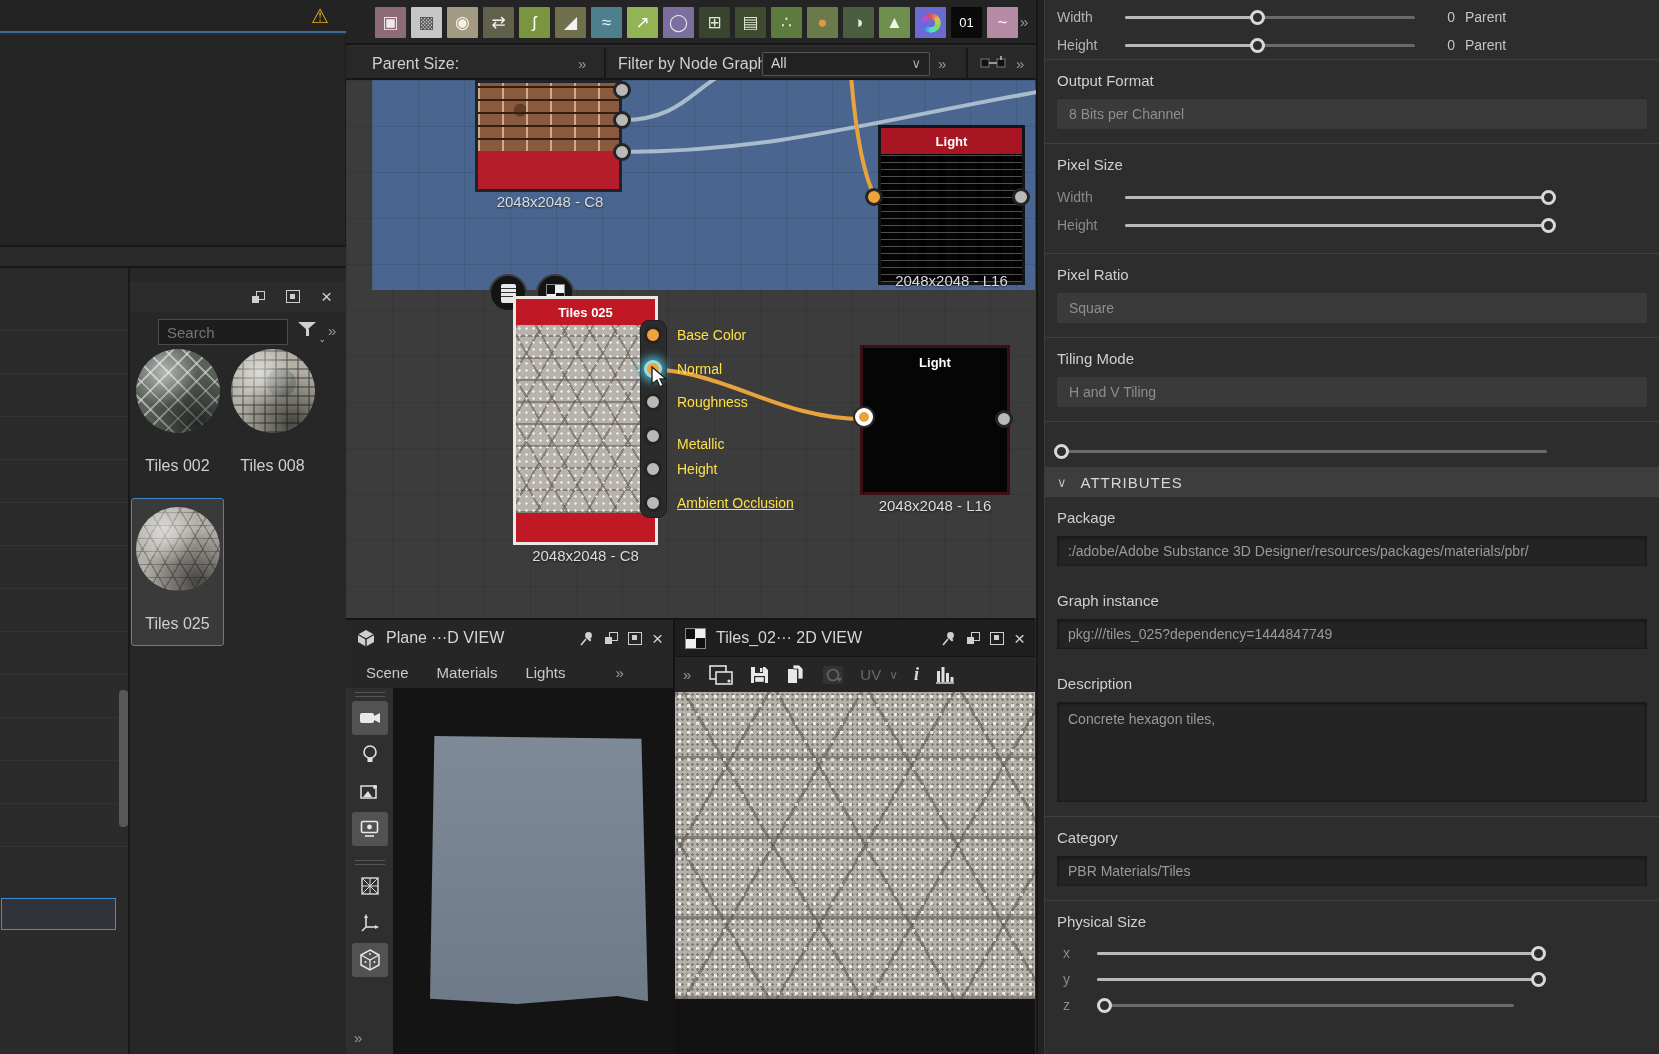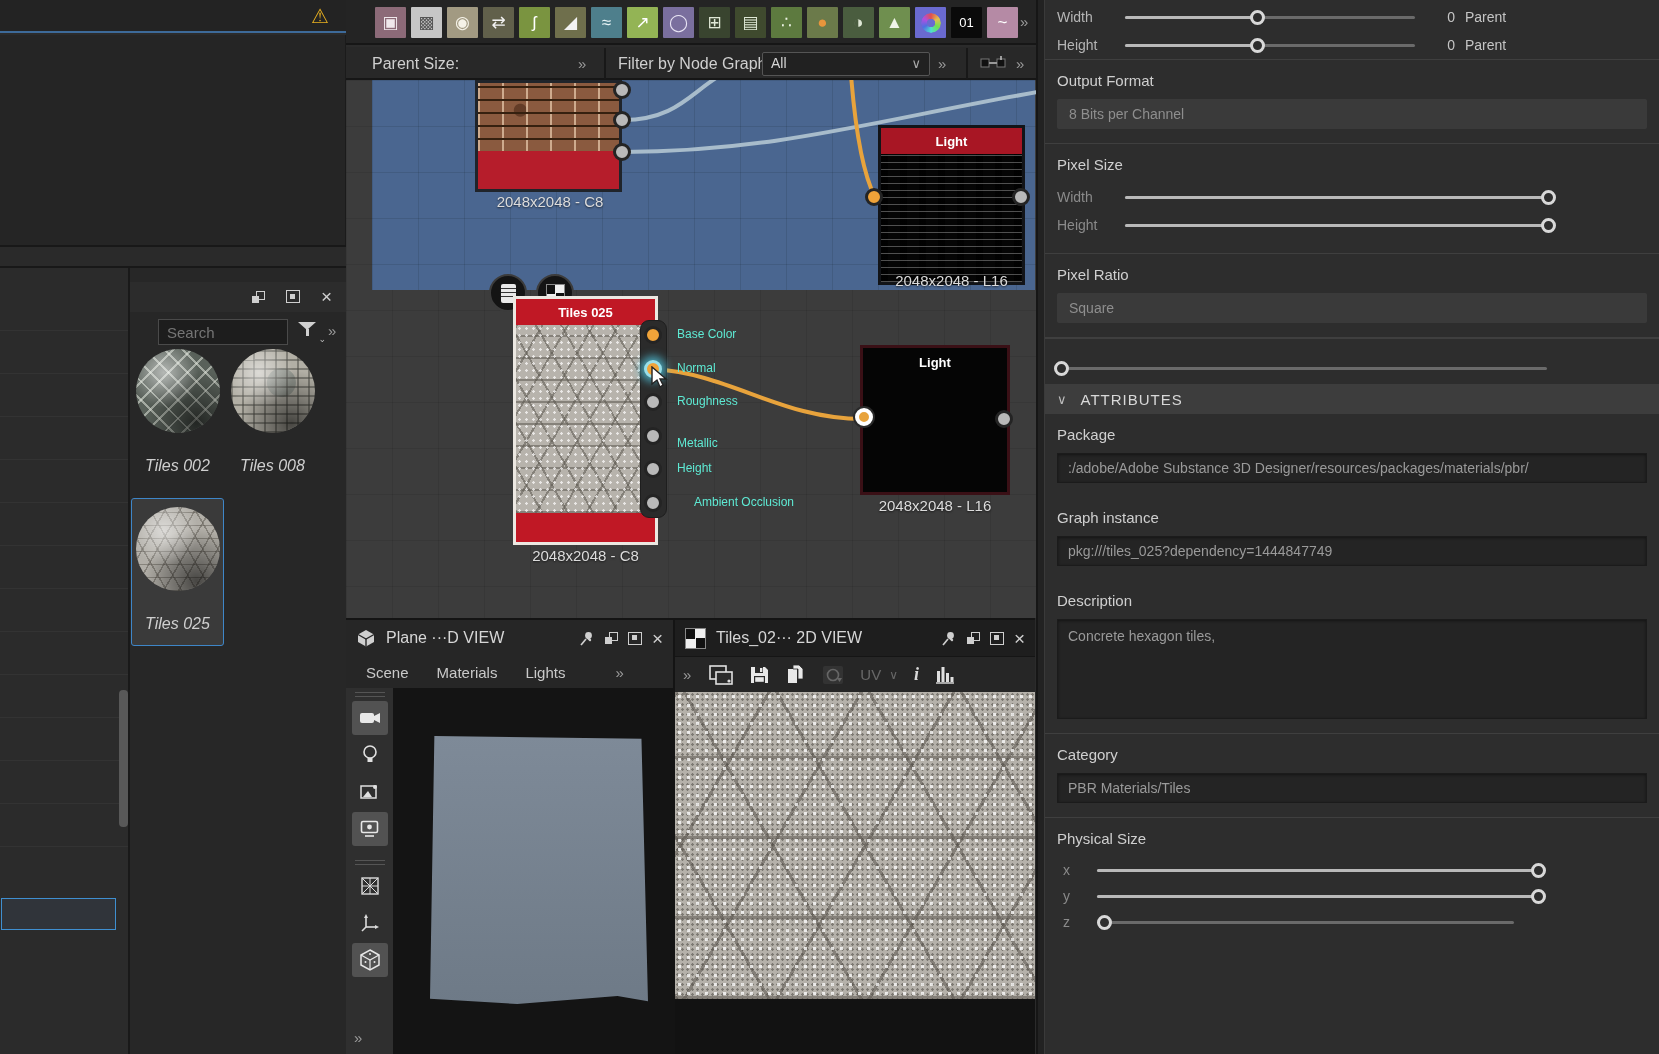--- a/index.html
+++ b/index.html
@@ -30,21 +30,21 @@
   .ic-close { font-size:19px; color:#cfcfcf; line-height:13px; }
   #lib-search { left:158px; top:319px; width:130px; height:26px; background:#1d1d1d; border:1px solid #4a4a4a;
      color:#bdbdbd; font-size:15px; padding:2px 8px; }
   .funnel { left:298px; top:322px; width:20px; height:20px; }
   .funnel .cone { width:0; height:0; border-left:9px solid transparent; border-right:9px solid transparent; border-top:8px solid #d0d0d0; }
   .funnel .stem { width:3px; height:7px; background:#d0d0d0; margin:-1px 0 0 7.5px; }
   .funnel .chv { position:absolute; right:-8px; bottom:-2px; font-size:9px; color:#bbb; }
   #lib-ovf { left:328px; top:322px; color:#9a9a9a; font-size:15px; }
 
   #material-grid { left:131px; top:340px; width:192px; display:flex; flex-wrap:wrap; column-gap:2px; row-gap:10px; }
-  .mcard { width:93px; height:148px; border:1px solid transparent; border-radius:3px; text-align:center; padding-top:8px;font-style:italic; }
+  .mcard { width:93px; height:148px; border:1px solid transparent; border-radius:3px; text-align:center; padding-top:8px; }
   .mcard.selected { border-color:#3e86c8; background:#3a3a3a; }
   .sphere { width:84px; height:84px; border-radius:50%; margin:0 auto; position:relative; }
   .sphere:after { content:""; position:absolute; inset:0; border-radius:50%;
     background: radial-gradient(circle at 33% 28%, rgba(255,255,255,0.55), rgba(255,255,255,0) 42%),
                 radial-gradient(circle at 72% 88%, rgba(0,0,0,0.6), rgba(0,0,0,0) 55%); }
   .mlabel { margin-top:24px; font-size:16px; color:#cfcfcf; }
   .sph-002 { background-color:#59615a;
     background-image: repeating-linear-gradient(45deg, rgba(225,230,220,0.55) 0 2px, transparent 2px 13px),
                       repeating-linear-gradient(-45deg, rgba(225,230,220,0.55) 0 2px, transparent 2px 13px); }
   .sph-008 { background-color:#b2afa5;
@@ -123,21 +123,21 @@
       repeating-linear-gradient(60deg, rgba(92,88,80,0.55) 0 2px, transparent 2px 22px),
       repeating-linear-gradient(120deg, rgba(92,88,80,0.55) 0 2px, transparent 2px 22px);
     background-size:7px 7px, auto, auto, auto; }
   #pincol { left:640px; top:320px; width:27px; height:198px; background:#2b2b2b; border:1px solid #1e1e1e;
      border-radius:9px; z-index:6; }
   .pin { position:absolute; width:18px; height:18px; border-radius:50%; border:3px solid #242424; z-index:7; }
   .pin.gray { background:#b9b9b9; }
   .pin.orange { background:#f0a339; }
   .pin.active { background:#f0a339; border-color:#9adfe8; box-shadow:0 0 9px 4px rgba(80,200,225,0.75); }
   .pin.whitering { background:#e8a33c; border:4px solid #ffffff; box-shadow:0 0 0 2px #2a2a2a; }
-  .pinlabel { position:absolute; font-size:12px; color:#5eead4; z-index:6; }
+  .pinlabel { position:absolute; font-size:14px; color:#fde047; z-index:6; }
 
   #status { left:354px; top:578px; font-size:13px; color:#d6d66a; line-height:18px; z-index:8;}
 
   #cursor { left:650px; top:366px; z-index:50; }
 
   
   #v3d { left:346px; top:618px; width:329px; height:436px; background:#262626; border-top:2px solid #141414; border-right:2px solid #141414;}
   .phead { height:36px; display:flex; align-items:center; gap:10px; padding:0 10px; }
   .ptitle { font-size:16px; color:#d6d6d6; white-space:nowrap; }
   .phead .sp { flex:1; }
@@ -352,21 +352,21 @@
       <div class="pinlabel" style="left: 677px; top: 327px;">Base Color</div>
       <div class="abs pin active" style="left: 644px; top: 359.6px;"></div>
       <div class="pinlabel" style="left: 677px; top: 360.6px;">Normal</div>
       <div class="abs pin gray" style="left: 644px; top: 393.2px;"></div>
       <div class="pinlabel" style="left: 677px; top: 394.2px;">Roughness</div>
       <div class="abs pin gray" style="left: 644px; top: 426.8px;"></div>
       <div class="pinlabel" style="left: 677px; top: 436px;">Metallic</div>
       <div class="abs pin gray" style="left: 644px; top: 460.4px;"></div>
       <div class="pinlabel" style="left: 677px; top: 461.4px;">Height</div>
       <div class="abs pin gray" style="left: 644px; top: 494px;"></div>
-      <div class="pinlabel" style="left: 694px; top: 495px;">Ambient Occlusion</div>
+      <div class="pinlabel" style="left: 677px; top: 495px; text-decoration: underline;">Ambient Occlusion</div>
     </div>
   <div class="abs node-label" style="left:513px; top:547px; width:145px;">2048x2048 - C8</div>
 
   <div class="abs" id="light-bottom">
     <div class="ttl">Light</div>
   </div>
   <div class="abs pin whitering" style="left:855px; top:408px;"></div>
   <div class="abs pin gray" style="left:995px; top:410px;"></div>
   <div class="abs node-label" style="left:860px; top:497px; width:150px;">2048x2048 - L16</div>
 
@@ -577,20 +577,26 @@
       </div>
     </div>
     <hr class="sep">
     <div class="sec">
       <div class="seclbl">Pixel Ratio</div>
       <div class="dd">
         <span>Square</span>
       </div>
     </div>
     <hr class="sep">
+    <div class="sec">
+      <div class="seclbl">Tiling Mode</div>
+      <div class="dd">
+        <span>H and V Tiling</span>
+      </div>
+    </div>
     <hr class="sep">
     <div class="sec">
       <div class="strack" style="margin-top:16px; margin-right:100px;">
         <div class="sthumb" style="left:1%"></div>
       </div>
     </div>
     <div id="attr-bar">
       <span class="chv">∨</span>
       <span>ATTRIBUTES</span>
     </div>

